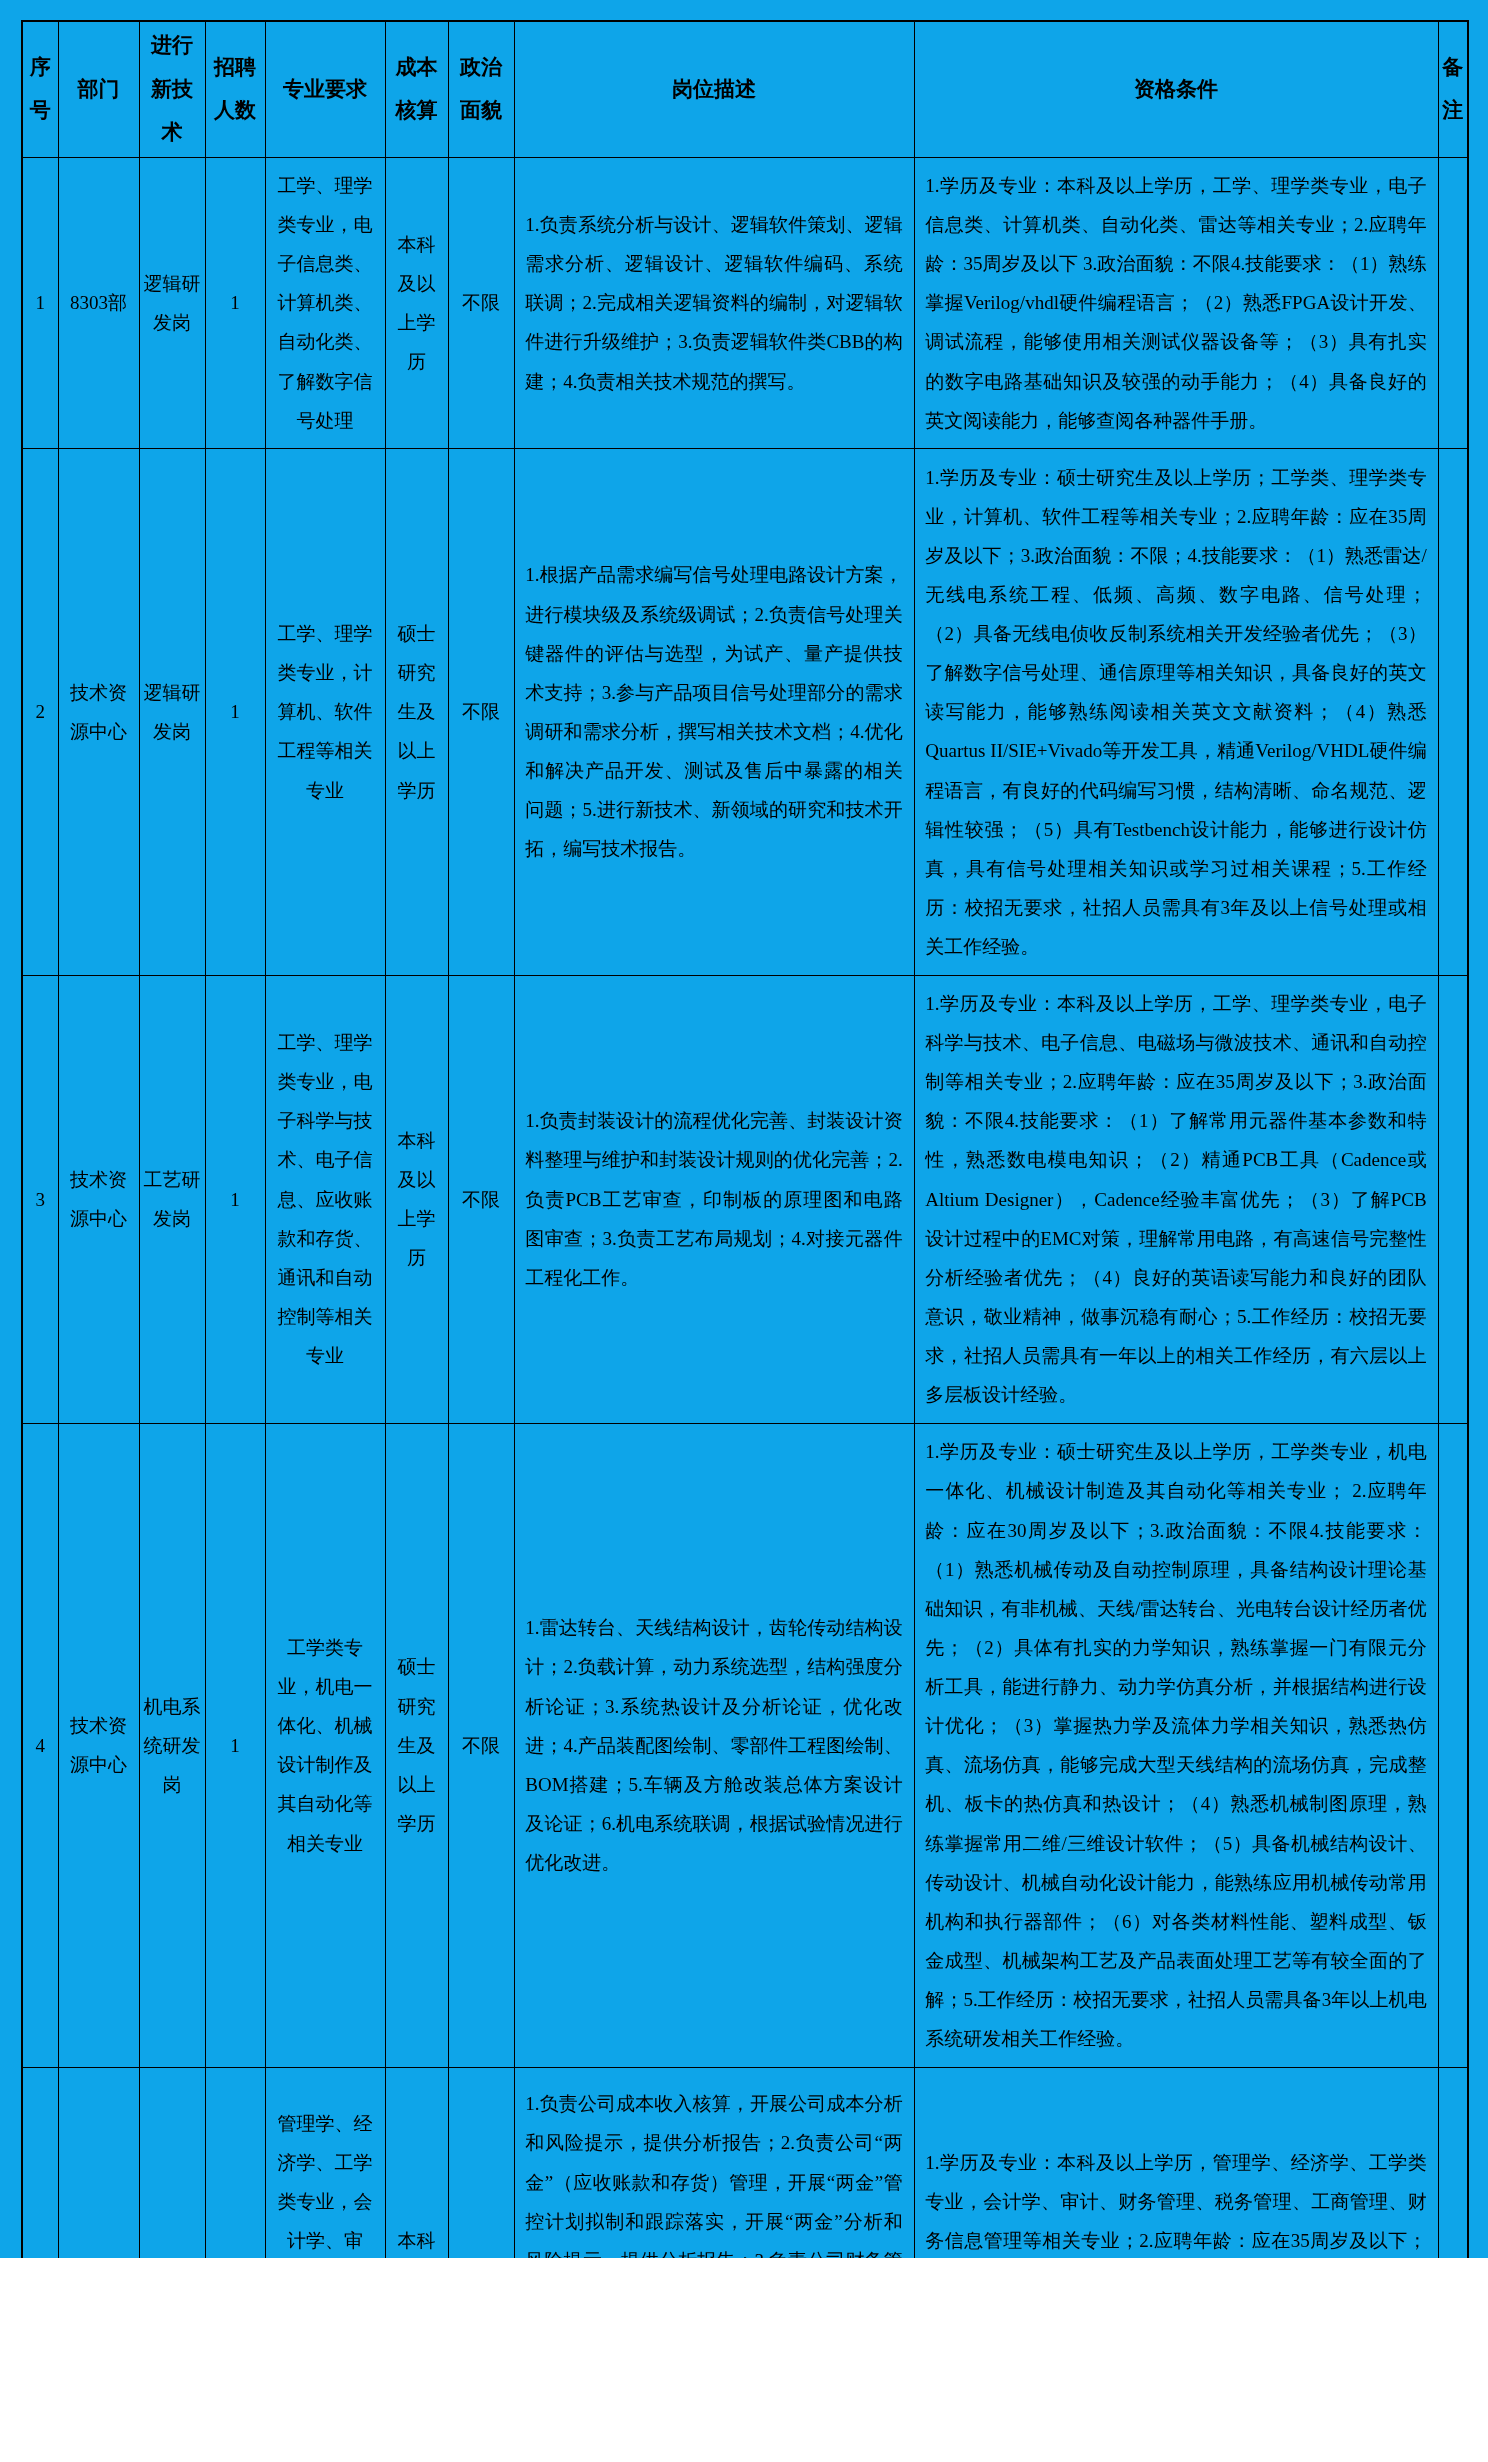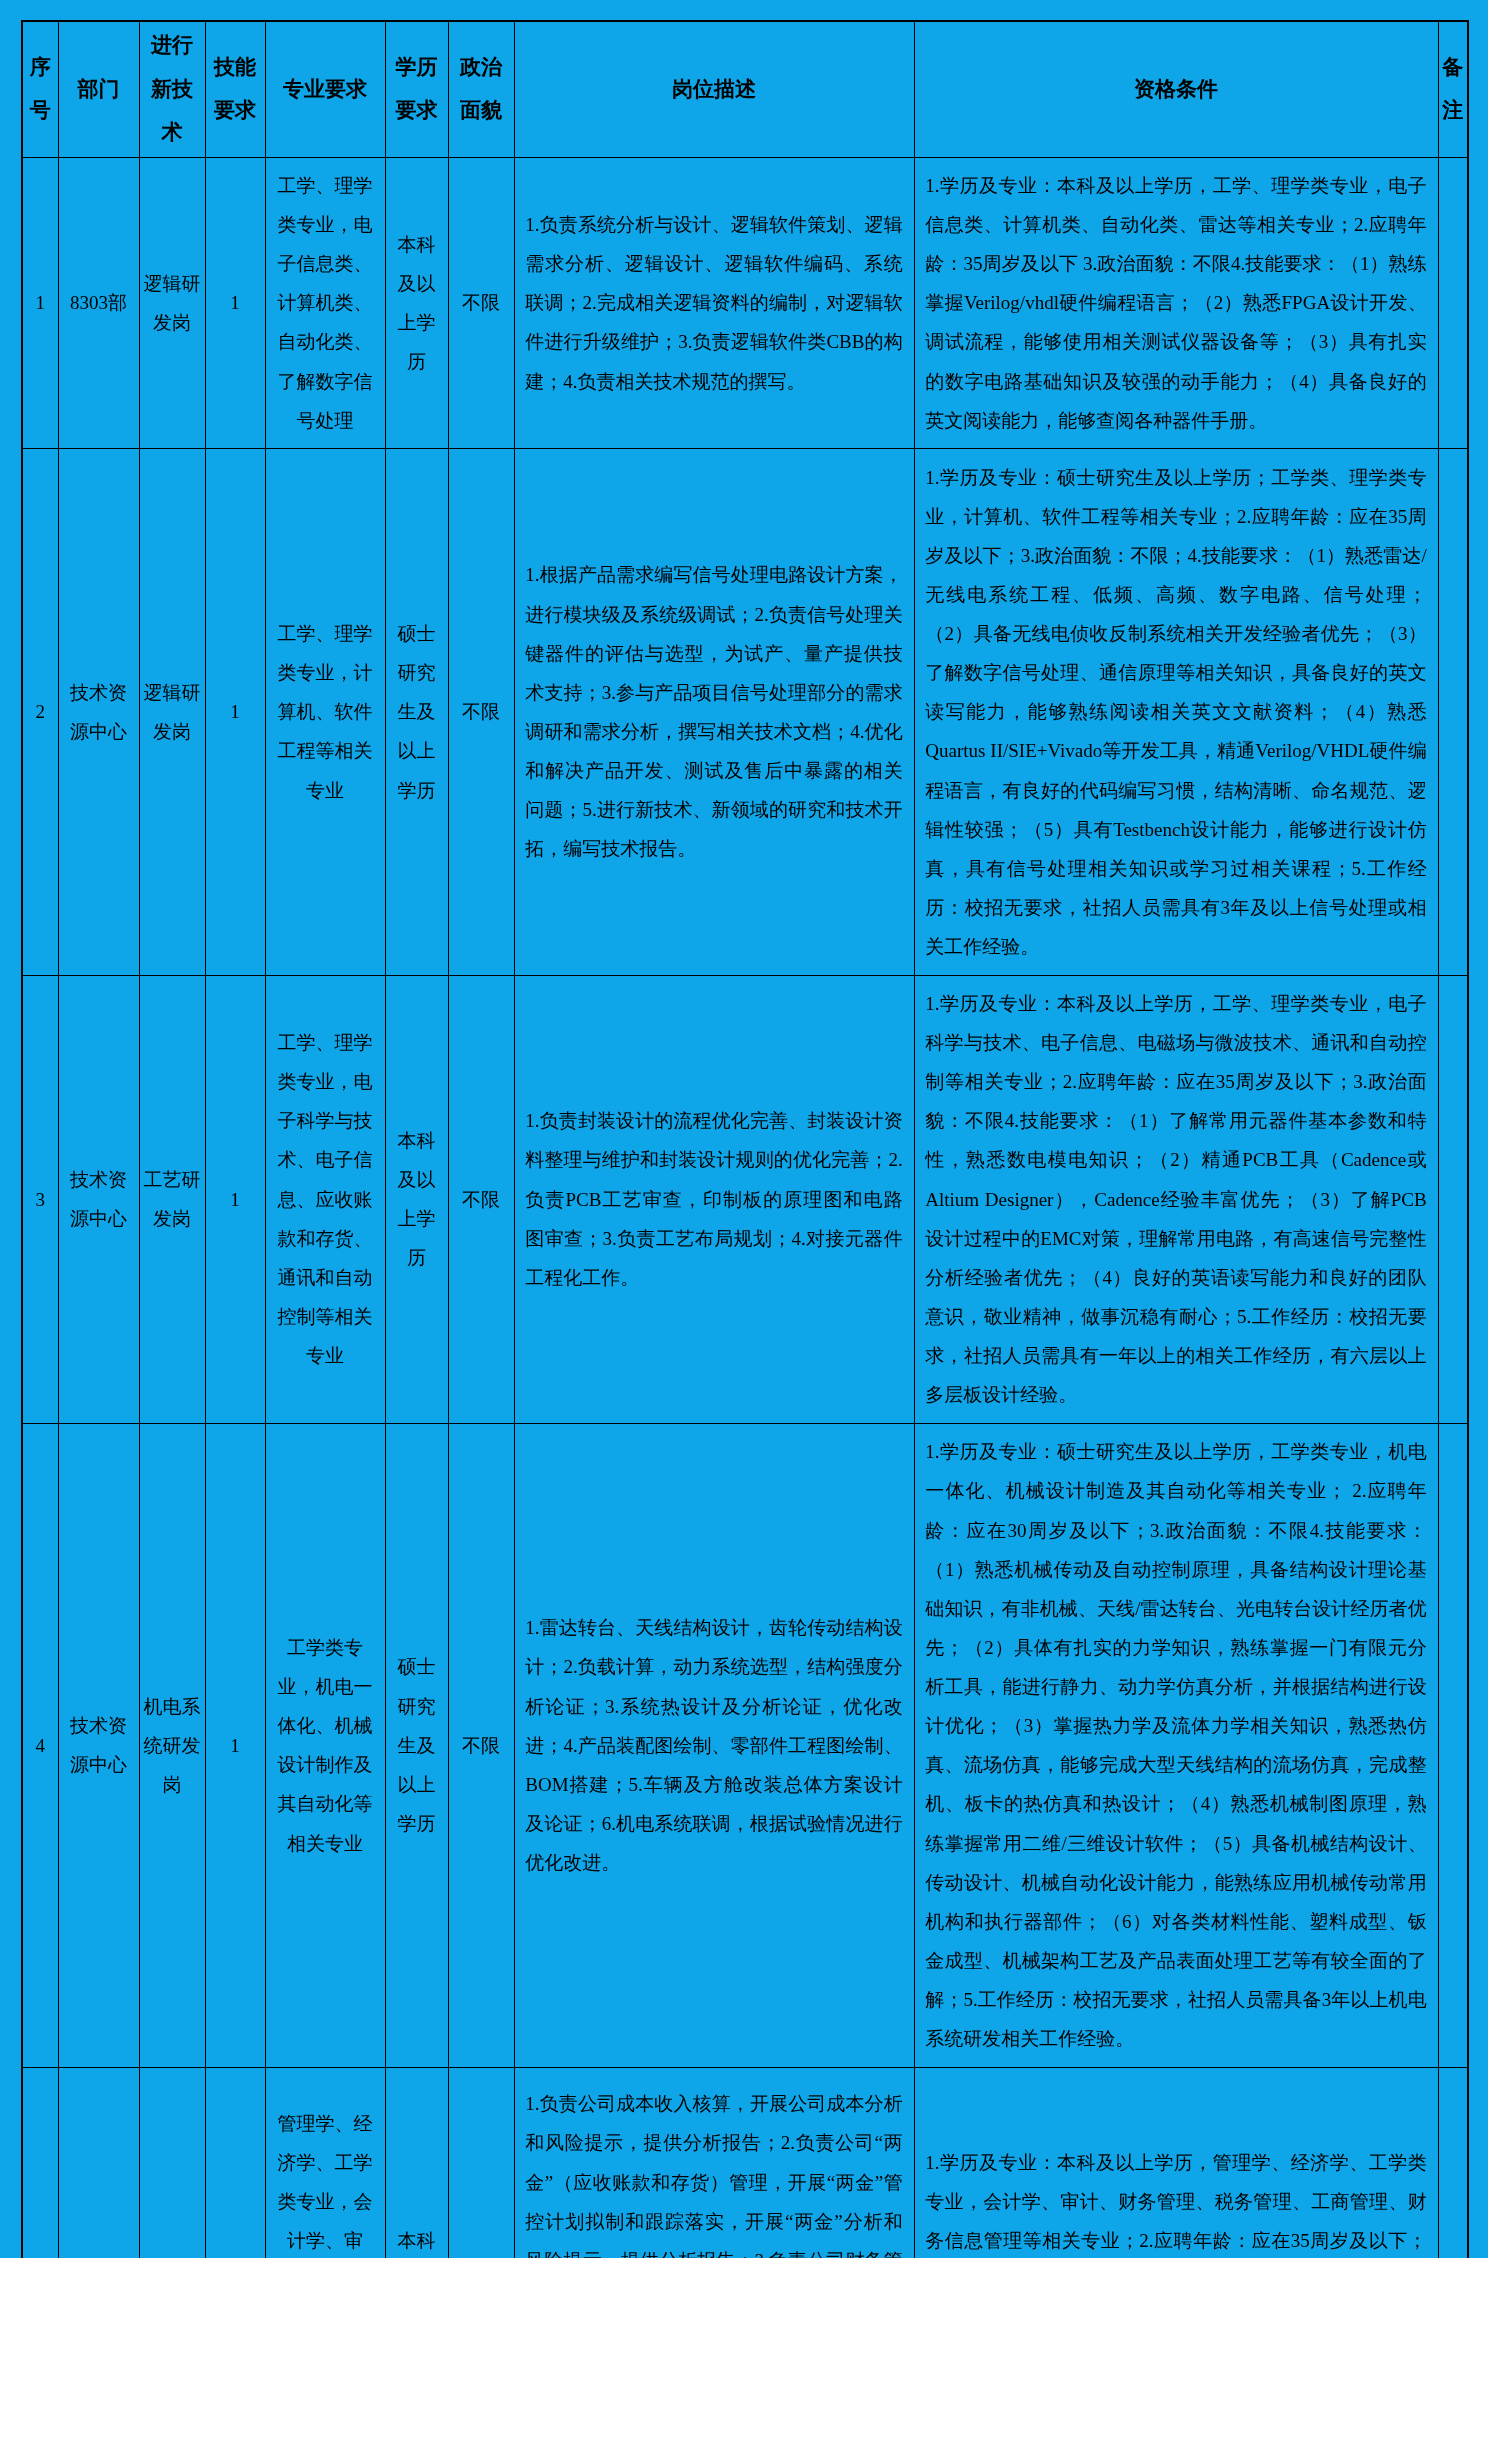--- a/index.html
+++ b/index.html
@@ -69,23 +69,23 @@
       <col style="width:66px">
       <col style="width:400px">
       <col style="width:524px">
       <col style="width:30px">
     </colgroup>
     <thead>
       <tr class="row-header">
         <th>序号</th>
         <th>部门</th>
         <th>进行新技术</th>
-        <th>技能要求</th>
+        <th>招聘人数</th>
         <th>专业要求</th>
-        <th>学历要求</th>
+        <th>成本核算</th>
         <th>政治面貌</th>
         <th>岗位描述</th>
         <th>资格条件</th>
         <th>备注</th>
       </tr>
     </thead>
     <tbody>
       <tr class="row-1">
         <td>1</td>
         <td>8303部</td>

